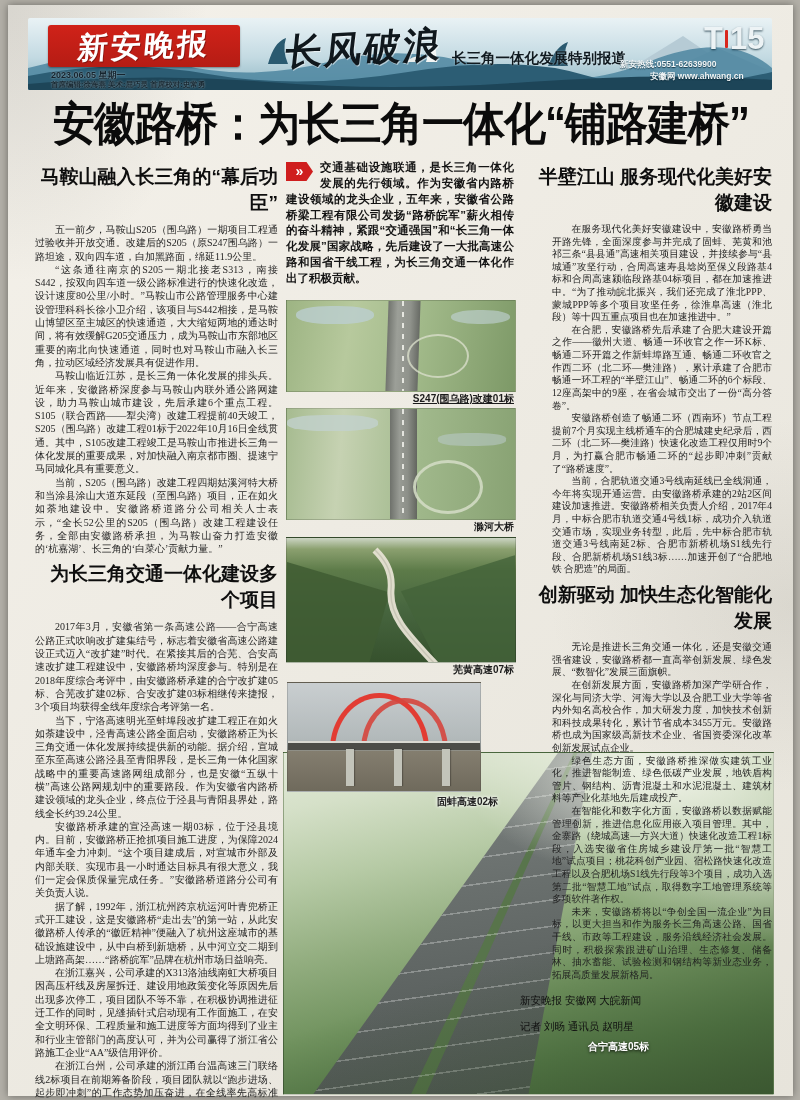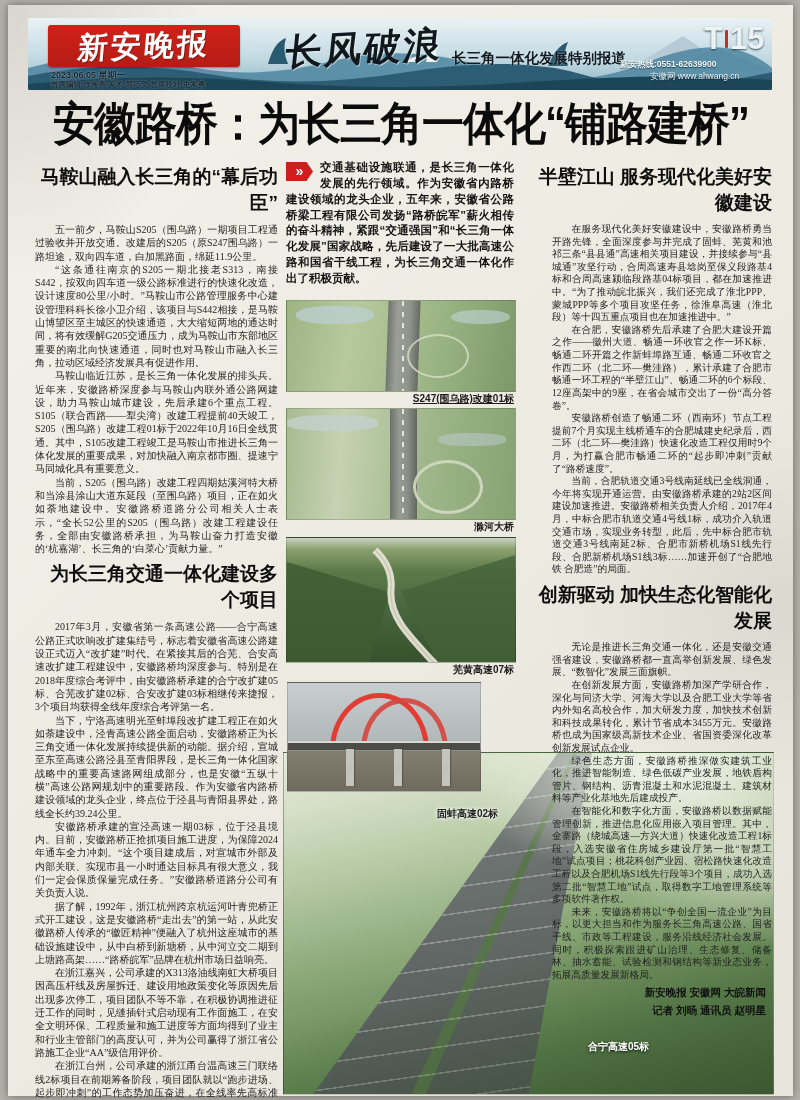--- a/index.html
+++ b/index.html
@@ -38,50 +38,50 @@
   .hdr-editors{position:absolute;left:23px;top:62px;font-size:7.5px;font-weight:bold;color:#182832;text-shadow:0 0 2px rgba(255,255,255,.5);}
   .banner-title{
     position:absolute;left:258px;top:6px;font-size:37px;font-weight:900;color:#10181d;
     transform:skewX(-9deg) rotate(-3deg);letter-spacing:2px;
     text-shadow:1px 1px 0 rgba(255,255,255,.55);font-family:"Liberation Serif", serif;
   }
   .banner-sub{position:absolute;left:424px;top:31px;font-size:14.5px;font-weight:900;color:#101a20;text-shadow:0 0 2px rgba(255,255,255,.5);}
   .page-no{position:absolute;left:676px;top:3px;font-size:31px;font-weight:bold;color:#edf3f5;text-shadow:0 1px 2px rgba(10,40,55,.8);display:flex;align-items:center;}
   .page-no .tick{display:inline-block;width:3px;height:18px;background:#d8261c;margin:0 2px;border-radius:1px;}
   .hdr-hotline{position:absolute;left:592px;top:41px;font-size:8.5px;font-weight:bold;color:#f2f6f7;text-shadow:0 1px 1px rgba(10,40,55,.8);}
-  .hdr-site{position:absolute;left:622px;top:53px;font-size:8.5px;font-weight:normal;color:#f2f6f7;text-shadow:0 1px 1px rgba(10,40,55,.8);}
+  .hdr-site{position:absolute;left:622px;top:53px;font-size:8.5px;font-weight:bold;color:#f2f6f7;text-shadow:0 1px 1px rgba(10,40,55,.8);}
 
   
   .headline{
     position:absolute;left:30px;top:94px;width:742px;height:56px;
     font-size:42px;font-weight:900;color:#0b0b0b;text-align:center;
     letter-spacing:-1px;white-space:nowrap;transform:scaleY(1.08);transform-origin:top;
   }
 
   
   .col{position:absolute;top:158px;color:#222;}
   .col1{left:35px;width:243px;}
   .col3{left:520px;width:252px;z-index:6;}
   .sec-h{font-size:19px;font-weight:700;text-align:right;color:#0e0e0e;margin:6px 0 7px;letter-spacing:0;}
   .bp{font-size:10px;line-height:1.33;text-align:justify;margin:0;text-indent:2em;color:#1f1f1f;font-family:"Liberation Serif", serif;}
   .col3 .bp{font-size:9.7px;line-height:1.3;margin-left:32px;}
-  .byline{font-size:10.5px;font-weight:700;text-align:right;margin-top:4px;color:#101010;padding-right:6px;}
+  .byline{font-size:10.5px;font-weight:400;text-align:left;margin-top:12px;color:#101010;padding-right:6px;}
 
   
   .intro{position:absolute;left:286px;top:160px;width:228px;font-size:11.5px;font-weight:bold;line-height:1.38;text-align:justify;color:#141414;z-index:4;}
   .intro-icon{
     float:left;width:27px;height:19px;margin:2px 7px 2px 0;background:#cf1e1e;color:#fff;
     clip-path:polygon(0 0,76% 0,100% 50%,76% 100%,0 100%);
     font-size:14px;font-weight:900;text-align:center;line-height:18px;
   }
 
   
   .photo{position:absolute;overflow:hidden;border:1px solid rgba(40,40,35,.18);z-index:2;}
   .cap{position:absolute;font-size:10px;font-weight:bold;color:#1b1b1b;text-align:right;z-index:4;}
-  .cap-on-photo{color:#222;text-shadow:0 0 3px rgba(255,255,255,.95),0 0 5px rgba(255,255,255,.8);margin-top:12px;}
+  .cap-on-photo{color:#222;text-shadow:0 0 3px rgba(255,255,255,.95),0 0 5px rgba(255,255,255,.8);}
   .cap-white{color:#fff;text-shadow:0 1px 3px rgba(0,0,0,.85);text-align:left;}
 
   
   .ph1{left:286px;top:300px;width:228px;height:90px;background:linear-gradient(100deg,#9db483,#b7c99d 28%,#a3bb8b 55%,#8ea877 80%,#7d9967);}
   .ph1 .water1{position:absolute;left:4%;top:6%;width:34%;height:20%;background:#bccfd4;border-radius:45%;opacity:.75;}
   .ph1 .water2{position:absolute;right:2%;top:10%;width:26%;height:16%;background:#c3d4d8;border-radius:45%;opacity:.6;}
   .ph1 .road{position:absolute;left:44%;top:-2%;bottom:-2%;width:14%;background:linear-gradient(90deg,#72756f,#9c9f98 30%,#90938c 70%,#686b65);transform:skewX(-2deg);}
   .ph1 .dash{position:absolute;left:50.5%;top:0;bottom:0;width:2px;background:repeating-linear-gradient(#f4f4ee 0 5px,transparent 5px 11px);opacity:.85;}
   .ph1 .loop{position:absolute;right:20%;bottom:14%;width:58px;height:40px;border:2.5px solid #d8ddc9;border-radius:50%;opacity:.8;}
 

